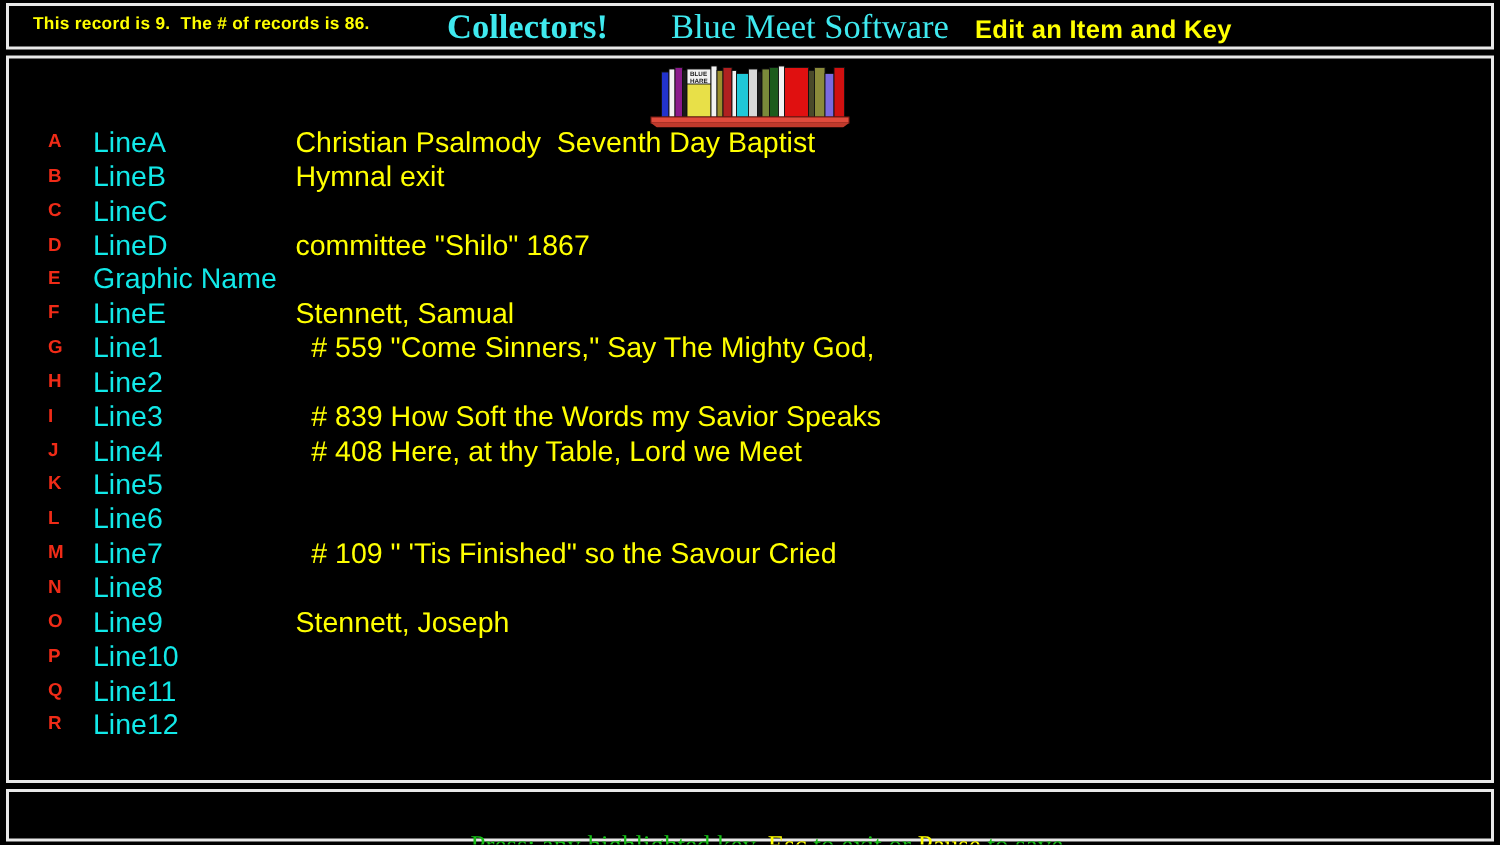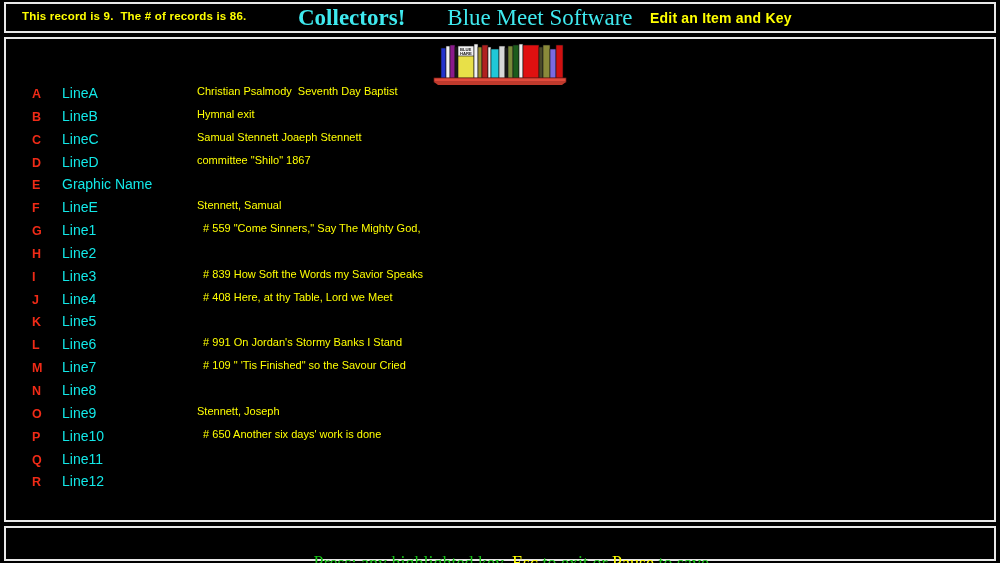--- a/index.html
+++ b/index.html
@@ -84,21 +84,21 @@
     display: block;
     width: 28px;
     height: 17px;
     position: relative;
     top: 2px;
   }
   .mode-label {
     position: absolute;
     left: 644px;
     top: 6px;
-    font-size: 14px;
+    font-size: 17px;
     font-weight: bold;
     color: #ffff00;
     letter-spacing: 0.2px;
     white-space: pre;
   }
 
   
   .shelf-wrap {
     position: absolute;
     left: 0;
@@ -128,28 +128,28 @@
     width: 20px;
     text-align: left;
     font-size: 12.5px;
     font-weight: bold;
     color: #f02b17;
   }
   .f-label {
     position: absolute;
     left: 56px;
     top: -2px;
-    font-size: 14px;
+    font-size: 19px;
     color: #12e8e8;
   }
   .f-value {
     position: absolute;
     left: 191px;
     top: -2px;
-    font-size: 11px;
+    font-size: 19px;
     color: #ffff00;
     white-space: pre;
   }
 
   
   .footer-text {
     position: absolute;
     left: 0;
     top: 4px;
     width: 100%;
@@ -229,34 +229,34 @@
         </g>
 
         <rect x="2" y="37" width="132" height="4" fill="#e04b3c" stroke="#7a1c14" stroke-width="0.7"></rect>
         <path d="M2 41 L6 44 L130 44 L134 41 Z" fill="#c03a2c"></path>
       </svg>
     </div>
 
     <div class="fields">
         <div class="field-row"><span class="f-key">A</span><span class="f-label">LineA</span><span class="f-value">Christian Psalmody  Seventh Day Baptist</span></div>
         <div class="field-row"><span class="f-key">B</span><span class="f-label">LineB</span><span class="f-value">Hymnal exit</span></div>
-        <div class="field-row"><span class="f-key">C</span><span class="f-label">LineC</span><span class="f-value">Samual Stennett Joaeph Stennett</span></div>
+        <div class="field-row"><span class="f-key">C</span><span class="f-label">LineC</span></div>
         <div class="field-row"><span class="f-key">D</span><span class="f-label">LineD</span><span class="f-value">committee "Shilo" 1867</span></div>
         <div class="field-row"><span class="f-key">E</span><span class="f-label">Graphic Name</span><span class="f-value"></span></div>
         <div class="field-row"><span class="f-key">F</span><span class="f-label">LineE</span><span class="f-value">Stennett, Samual</span></div>
         <div class="field-row"><span class="f-key">G</span><span class="f-label">Line1</span><span class="f-value">  # 559 "Come Sinners," Say The Mighty God,</span></div>
         <div class="field-row"><span class="f-key">H</span><span class="f-label">Line2</span></div>
         <div class="field-row"><span class="f-key">I</span><span class="f-label">Line3</span><span class="f-value">  # 839 How Soft the Words my Savior Speaks</span></div>
         <div class="field-row"><span class="f-key">J</span><span class="f-label">Line4</span><span class="f-value">  # 408 Here, at thy Table, Lord we Meet</span></div>
         <div class="field-row"><span class="f-key">K</span><span class="f-label">Line5</span></div>
-        <div class="field-row"><span class="f-key">L</span><span class="f-label">Line6</span><span class="f-value">  # 991 On Jordan's Stormy Banks I Stand</span></div>
+        <div class="field-row"><span class="f-key">L</span><span class="f-label">Line6</span></div>
         <div class="field-row"><span class="f-key">M</span><span class="f-label">Line7</span><span class="f-value">  # 109 " 'Tis Finished" so the Savour Cried</span></div>
         <div class="field-row"><span class="f-key">N</span><span class="f-label">Line8</span><span class="f-value"></span></div>
         <div class="field-row"><span class="f-key">O</span><span class="f-label">Line9</span><span class="f-value">Stennett, Joseph</span></div>
-        <div class="field-row"><span class="f-key">P</span><span class="f-label">Line10</span><span class="f-value">  # 650 Another six days' work is done</span></div>
+        <div class="field-row"><span class="f-key">P</span><span class="f-label">Line10</span></div>
         <div class="field-row"><span class="f-key">Q</span><span class="f-label">Line11</span><span class="f-value"></span></div>
         <div class="field-row"><span class="f-key">R</span><span class="f-label">Line12</span><span class="f-value"></span></div>
       </div>
   </div>
 
   <div class="panel panel-footer">
     <div class="footer-text">
       <span>Press: any highlighted key, </span><span class="hl">Esc</span><span> to exit or </span><span class="hl">Pause</span><span> to save.</span>
     </div>
   </div>

